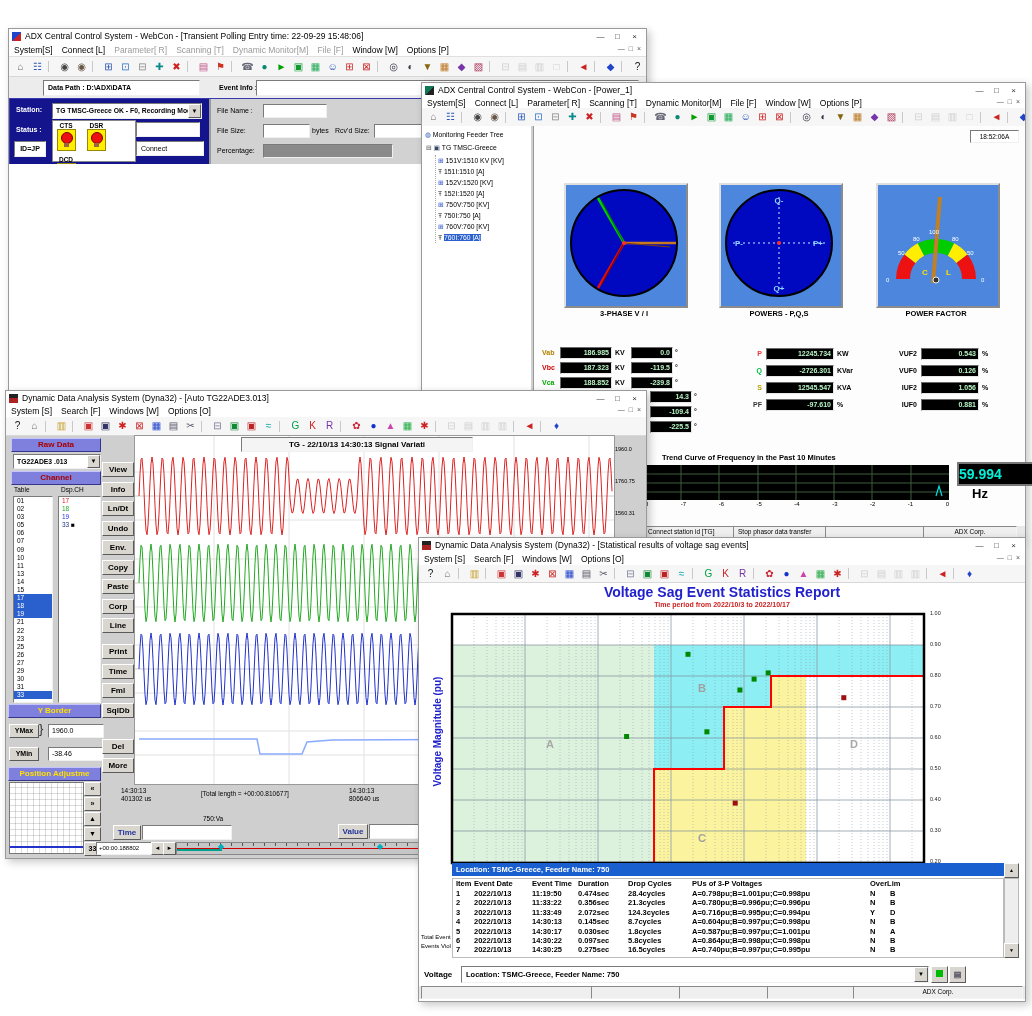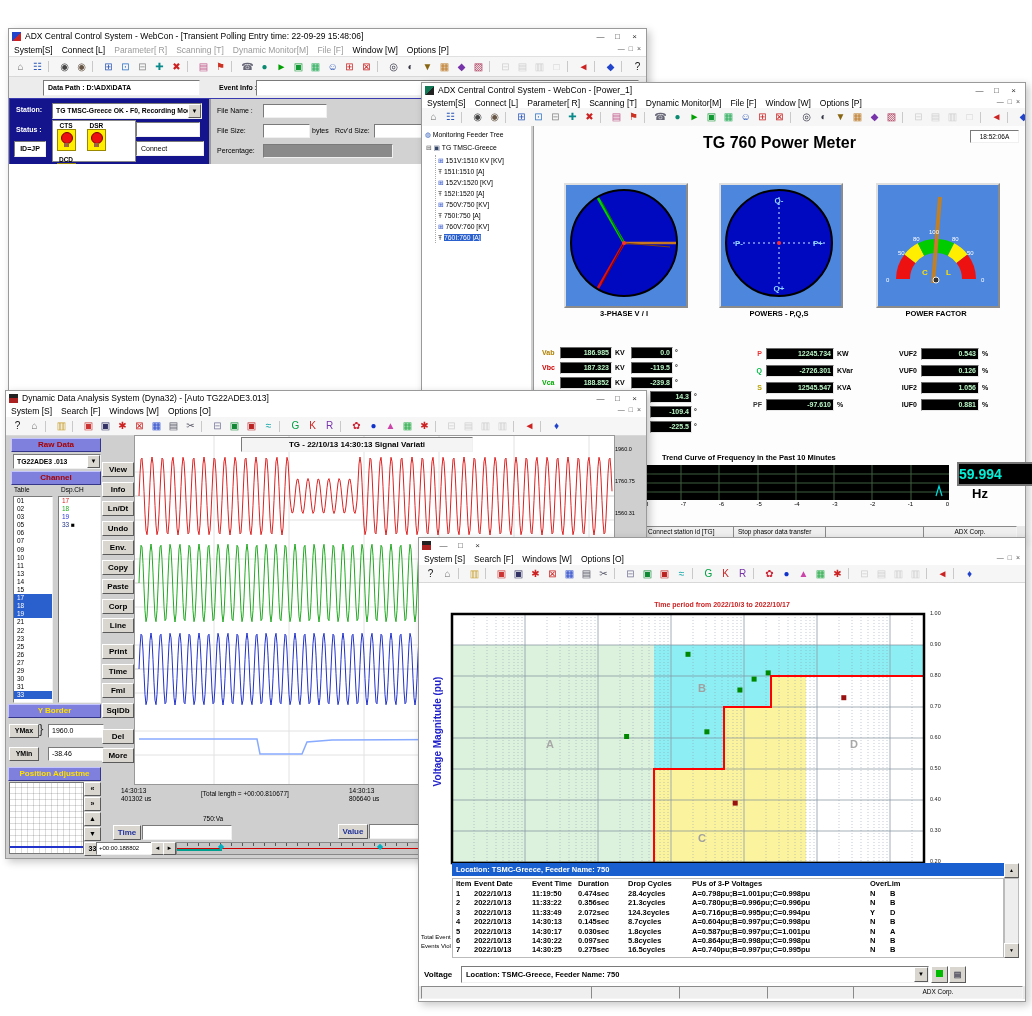--- a/index.html
+++ b/index.html
@@ -307,21 +307,20 @@
 
           <div style="height:11px;line-height:11px;white-space:nowrap">
             <span style="color: rgb(68, 68, 68);">Ŧ</span>
             <span class="selhl" style="background: rgb(42, 95, 206); color: rgb(255, 255, 255);">760I:760 [A]</span>
           </div>
         </div>
     </div>
     <div class="abs" style="left:109px;top:43px;width:2px;bottom:12px;background:#d0d0d0;border-right:1px solid #9a9a9a"></div>
 
     <div class="abs" style="left:112px;top:43px;right:0;bottom:12px;background:#fdfdfd">
-      <div class="abs" style="left:0;top:8px;width:100%;text-align:center;font-size:16px;font-weight:bold">TG 760  Power Meter</div>
       <div class="abs sk" style="right:6px;top:4px;width:47px;height:11px;font-size:6.5px;text-align:center;line-height:11px">18:52:06A</div>
 
       <div class="gauge" style="left:30px;top:57px">
         <svg width="116" height="117" viewBox="0 0 116 117">
           <circle cx="58" cy="58" r="53" fill="#0008c0" stroke="#000" stroke-width="2"></circle>
           <line x1="58" y1="58" x2="110" y2="58" stroke="#c87820" stroke-width="2.5"></line>
           <line x1="58" y1="58" x2="32" y2="13" stroke="#00d000" stroke-width="2.5"></line>
           <line x1="58" y1="58" x2="32" y2="103" stroke="#e01010" stroke-width="2.5"></line>
           <line x1="58" y1="58" x2="104" y2="62" stroke="#804010" stroke-width="1.2"></line>
           <line x1="58" y1="58" x2="36" y2="17" stroke="#007000" stroke-width="1.2"></line>
@@ -650,21 +649,21 @@
         <div class="btn3" style="height:13px;line-height:13px;margin-bottom:4.5px">Ln/Dt</div>
         <div class="btn3" style="height:13px;line-height:13px;margin-bottom:4.5px">Undo</div>
         <div class="btn3" style="height:13px;line-height:13px;margin-bottom:4.5px">Env.</div>
         <div class="btn3" style="height:13px;line-height:13px;margin-bottom:4.5px">Copy</div>
         <div class="btn3" style="height:13px;line-height:13px;margin-bottom:4.5px">Paste</div>
         <div class="btn3" style="height:13px;line-height:13px;margin-bottom:4.5px">Corp</div>
         <div class="btn3" style="height:13px;line-height:13px;margin-bottom:11px">Line</div>
         <div class="btn3" style="height:13px;line-height:13px;margin-bottom:4.5px">Print</div>
         <div class="btn3" style="height:13px;line-height:13px;margin-bottom:4.5px">Time</div>
         <div class="btn3" style="height:13px;line-height:13px;margin-bottom:4.5px">Fml</div>
-        <div class="btn3" style="height:13px;line-height:13px;margin-bottom:11px">SqlDb</div>
+        <div class="btn3" style="height:13px;line-height:13px;margin-bottom:21px">SqlDb</div>
         <div class="btn3" style="height:13px;line-height:13px;margin-bottom:4.5px">Del</div>
         <div class="btn3" style="height:13px;line-height:13px;margin-bottom:7px">More</div>
       </div>
 
     <svg class="abs" style="left:128px;top:44px;background:#fff;border:1px solid #999" width="479" height="348" viewBox="0 0 479 348">
       <g stroke="#e2e2e2" stroke-width="1">
         <line x1="79" y1="0" x2="79" y2="348"></line>
           <line x1="154" y1="0" x2="154" y2="348"></line>
         <line x1="229" y1="0" x2="229" y2="348"></line>
           <line x1="304" y1="0" x2="304" y2="348"></line>
@@ -716,20 +715,21 @@
       <div class="abs" style="left:0;top:5px;width:100%;height:1px;background:#cc0000"></div>
       <div class="abs" style="left:0;top:6px;width:45px;height:2px;background:#00a090"></div>
       <span class="abs" style="left:41px;top:-1px;font-size:8px;color:#00b0c0">◆</span>
       <span class="abs" style="left:200px;top:-1px;font-size:8px;color:#00b0c0">◆</span>
     </div>
   </section>
 
   <section class="win" style="left:418px;top:537px;width:606px;height:463px;z-index:4">
     <div class="tbar">
       <span class="appico" style="background:linear-gradient(180deg,#222 45%,#aa2222 45%)"></span>
+      <span class="ttl">Dynamic Data Analysis System (Dyna32) - [Statistical results of voltage sag events]</span>
       <span class="wbtns">
         <span class="wb">—</span>
         <span class="wb">□</span>
         <span class="wb">×</span>
       </span>
     </div>
     <div class="menu" style="top:14px">
 
     <span class="mi">System [S]</span>
         <span class="mi">Search [F]</span>
@@ -774,20 +774,21 @@
         <span class="tbi dis" style="color: rgb(170, 170, 170);">⊟</span>
         <span class="tbi dis" style="color: rgb(170, 170, 170);">▤</span>
         <span class="tbi dis" style="color: rgb(170, 170, 170);">▥</span>
         <span class="tbi dis" style="color: rgb(170, 170, 170);">▥</span>
         <span class="tbi sep"></span>
         <span class="tbi" style="color: rgb(204, 34, 34);">◄</span>
         <span class="tbi sep"></span>
         <span class="tbi" style="color: rgb(34, 68, 204);">♦</span>
       </div>
 
+    <div class="abs" style="left:0;top:46px;width:100%;text-align:center;font-size:14px;font-weight:bold;color:#2222cc">Voltage Sag Event Statistics Report</div>
     <div class="abs" style="left:0;top:63px;width:100%;text-align:center;font-size:7px;font-weight:bold;color:#cc2222">Time period from 2022/10/3 to 2022/10/17</div>
 
     <div class="abs" style="left:-62px;top:188px;width:160px;text-align:center;transform:rotate(-90deg);
          font-size:10px;font-weight:bold;color:#2222cc">Voltage Magnitude (pu)</div>
 
     <svg id="sag-svg" class="abs" style="left:31px;top:74px" width="478" height="253" viewBox="0 0 478 253">
       <rect x="2" y="2" width="472" height="249" fill="#ffffff"></rect>
       <rect x="2" y="33" width="202" height="218" fill="#ddf2dd"></rect>
       <polygon points="204,33 474,33 474,64 321,64 321,95 274,95 274,157 204,157" fill="#8deef4"></polygon>
       <polygon points="204,157 274,157 274,95 321,95 321,64 356,64 356,251 204,251" fill="#fcf39e"></polygon>

